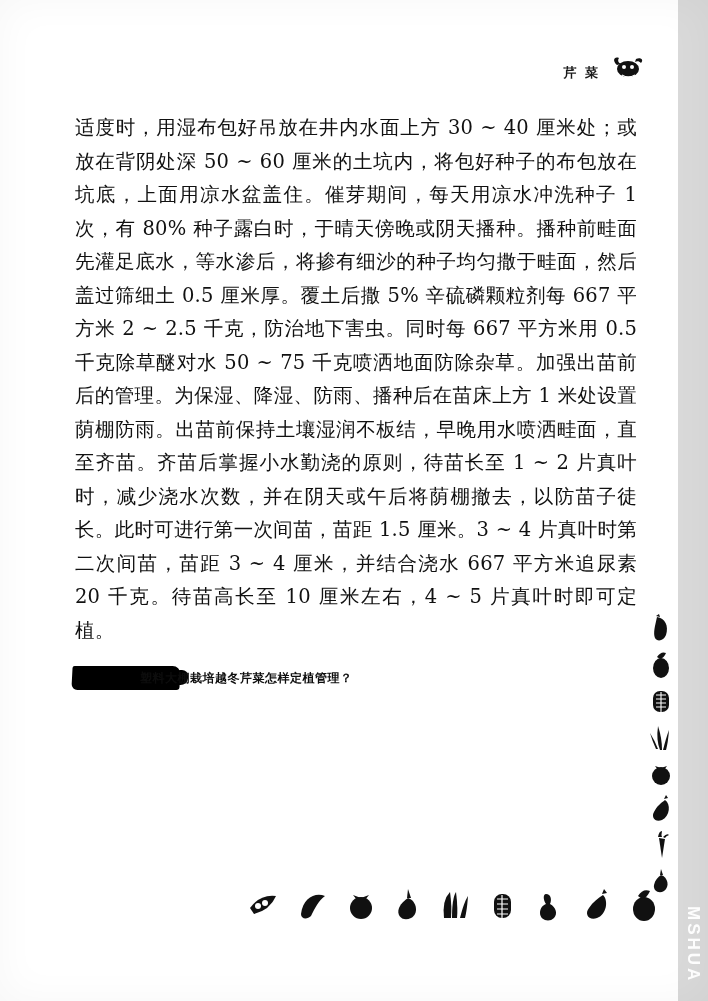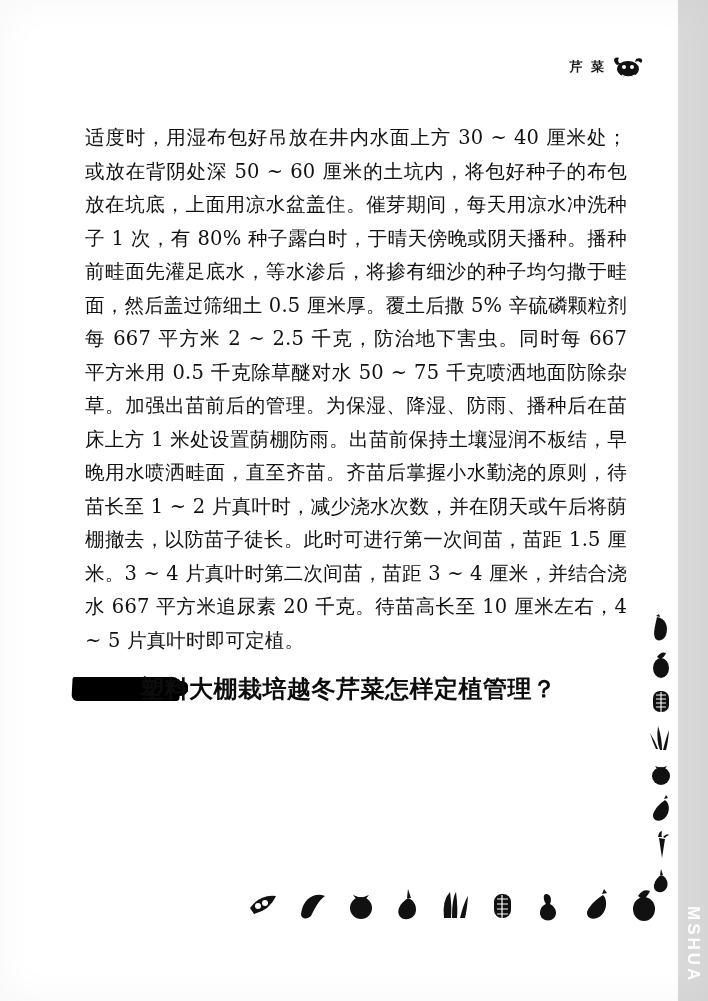--- a/index.html
+++ b/index.html
@@ -22,22 +22,22 @@
     height: 1001px;
     background: #ffffff;
   }
 
   
   .header {
     position: absolute;
     top: 52px;
     right: 62px;
     display: flex;
-    align-items: center;
-    gap: 2px;
+    align-items: flex-end;
+    gap: 8px;
   }
   .header-title {
     font-size: 13px;
     letter-spacing: 2px;
     color: #1a1a1a;
     font-weight: bold;
   }
   .header-ornament {
     width: 38px;
     height: 30px;
@@ -52,21 +52,21 @@
     top: 104px;
     width: 576px;
   }
   .para {
     font-size: 19.5px;
     line-height: 33.5px;
     color: #111111;
     text-align: justify;
     text-justify: inter-character;
     letter-spacing: 0.2px;
-    margin: 17px;
+    margin: 7px;
   }
   .para.indent {
     text-indent: 39px;
   }
 
   
   .section-heading {
     position: relative;
     margin-top: 16px;
     margin-bottom: 10px;
@@ -89,21 +89,21 @@
     top: 4px;
     width: 16px;
     height: 15px;
     background: #000000;
     border-radius: 50% 40% 45% 50%;
   }
   .section-heading-text {
     position: absolute;
     left: 72px;
     top: 2px;
-    font-size: 24px;
+    font-size: 12px;
     font-weight: bold;
     line-height: 26px;
     color: #0d0d0d;
     letter-spacing: 0.5px;
     white-space: nowrap;
   }
 
   .para-block-2 {
     margin-top: 6px;
   }

